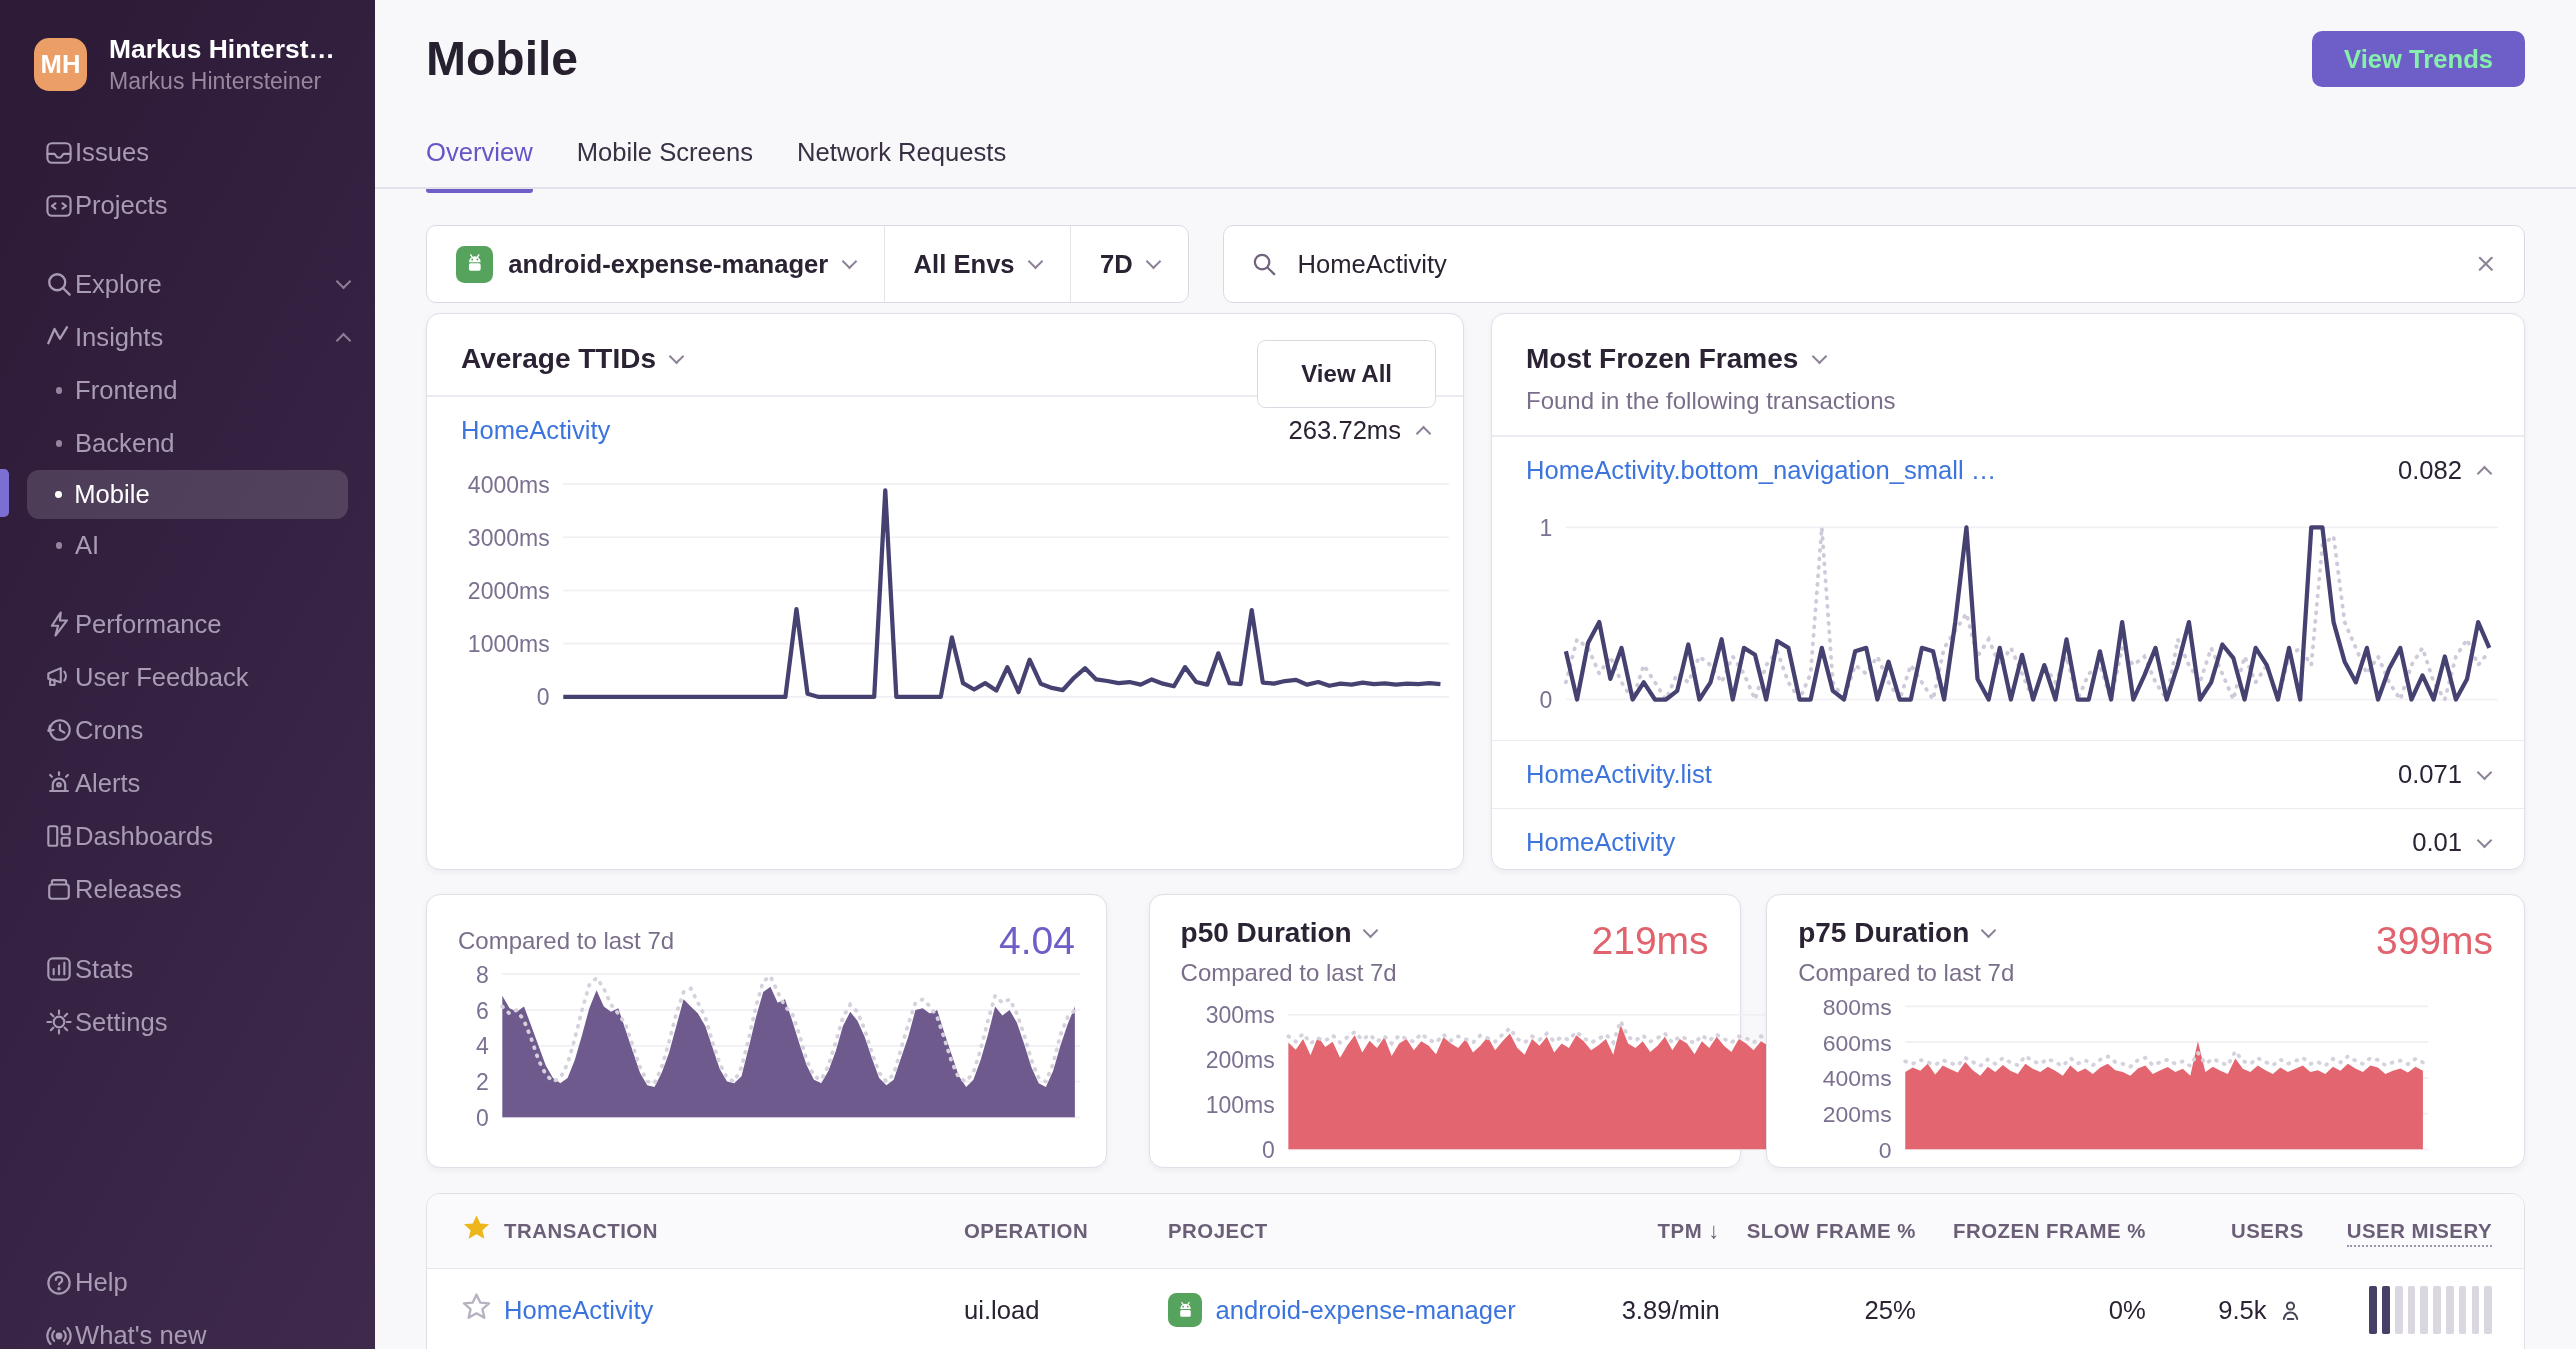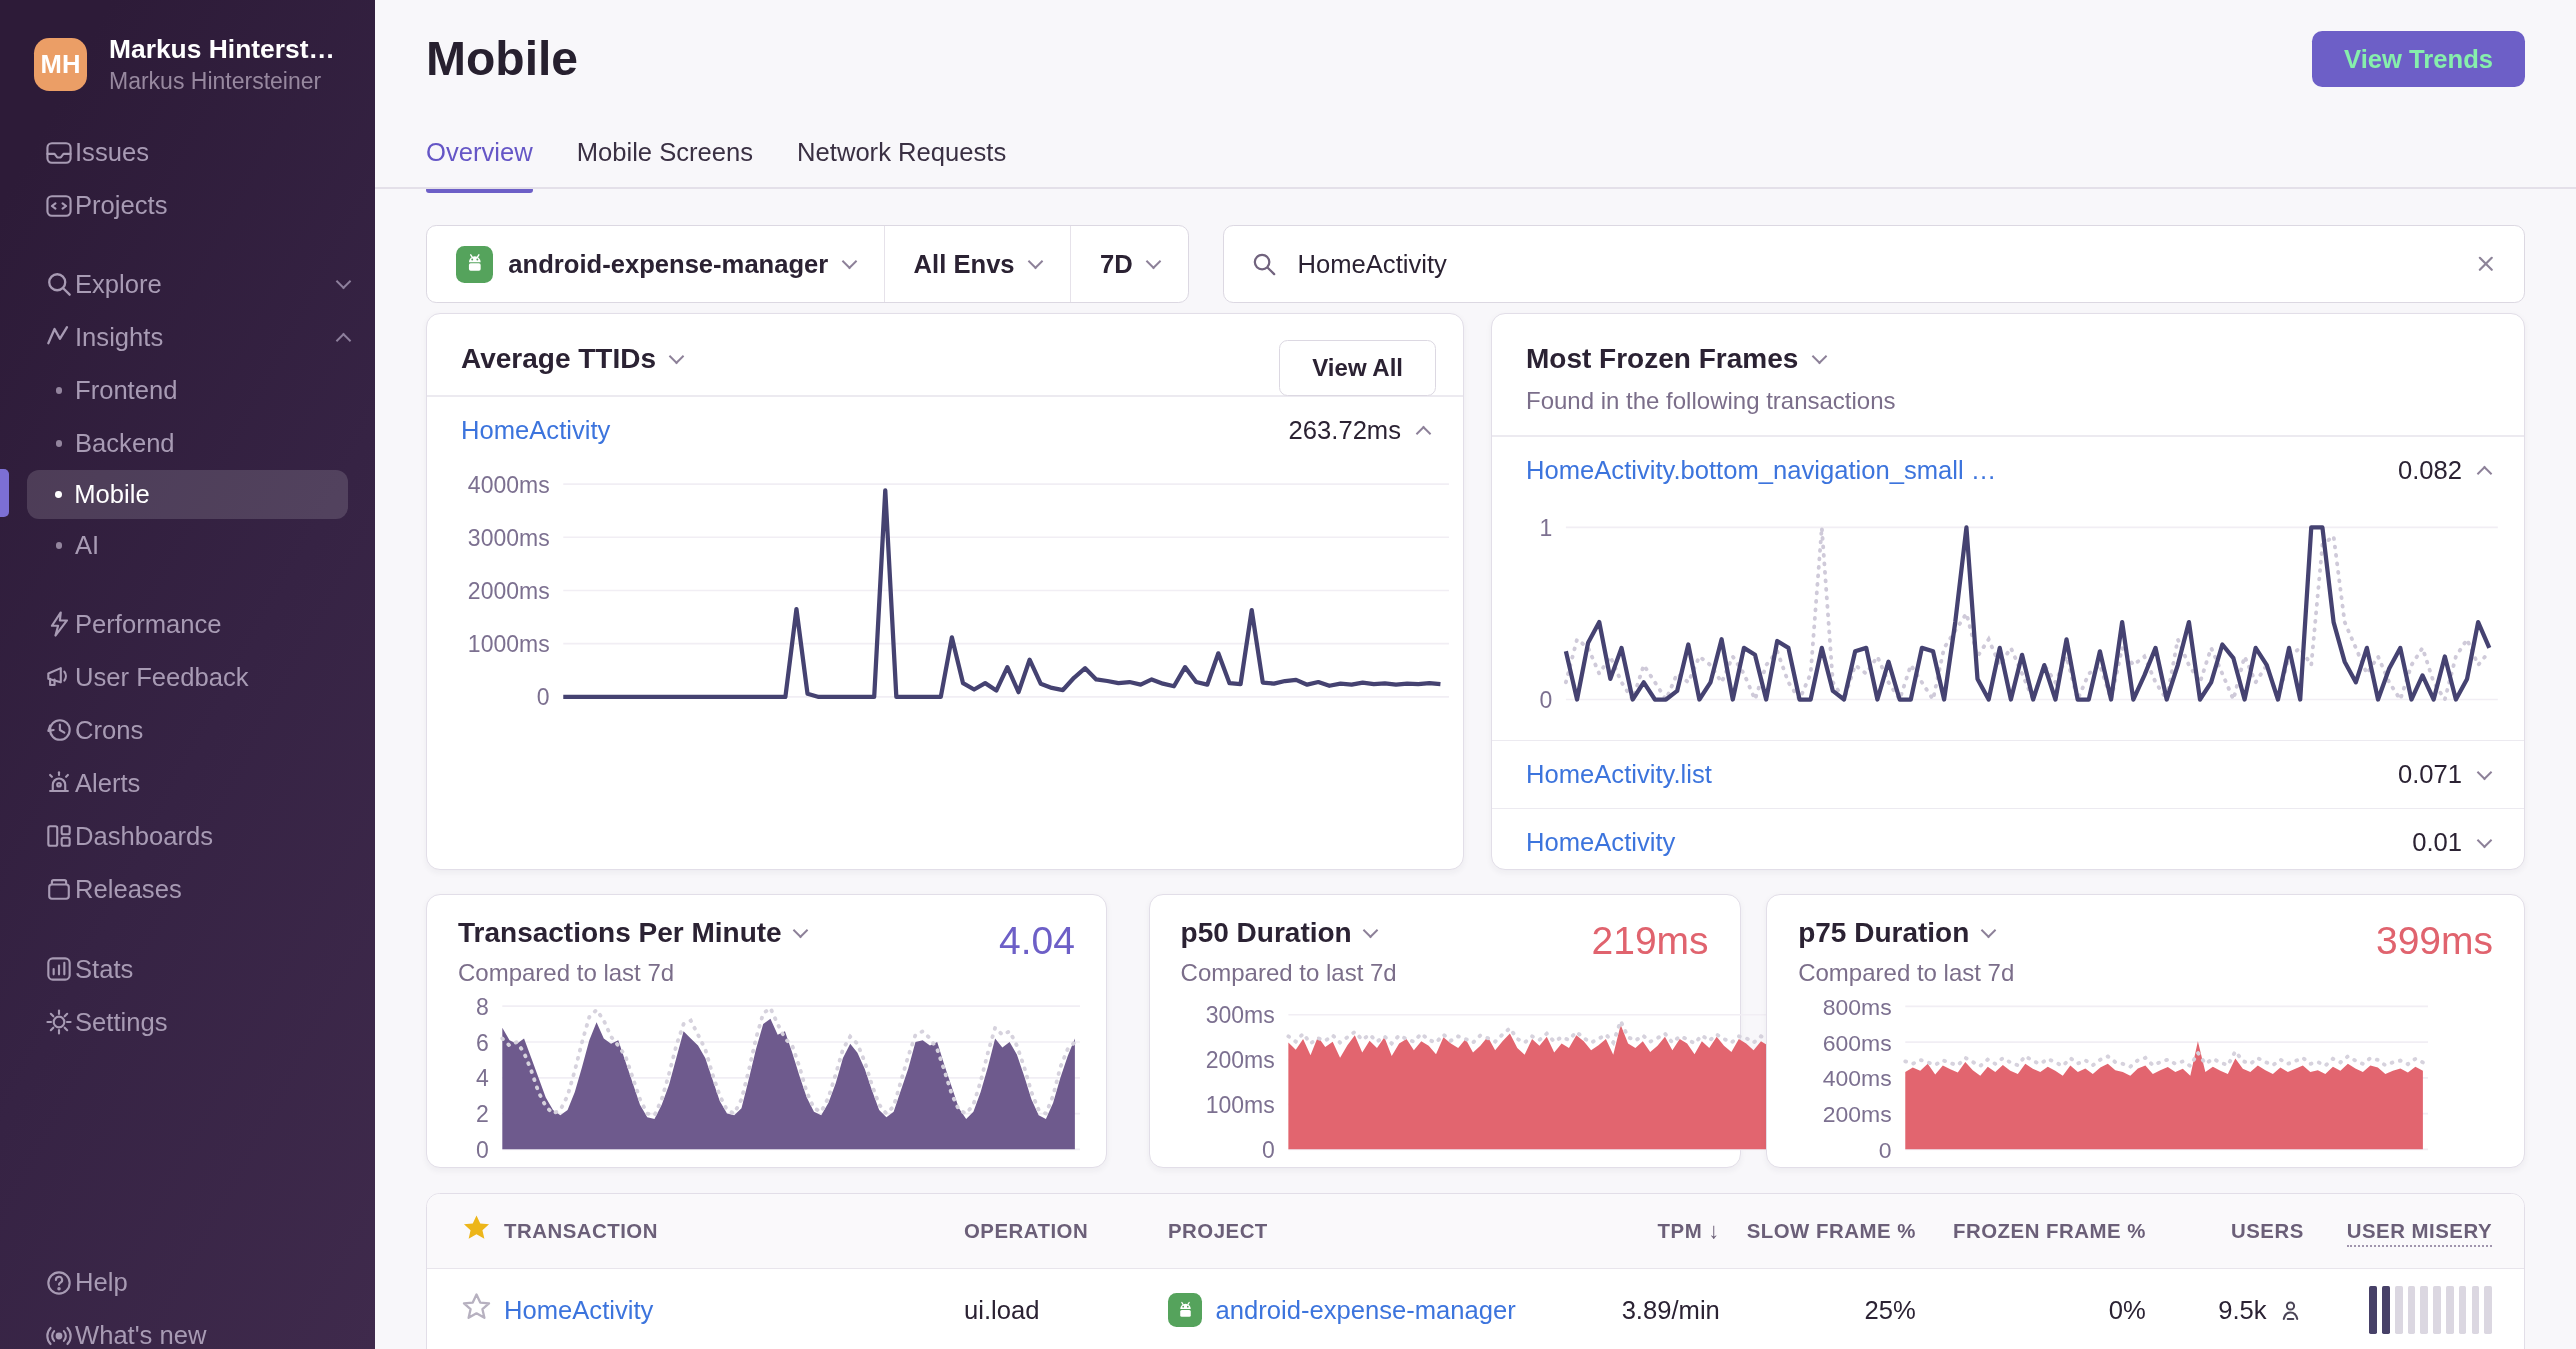--- a/index.html
+++ b/index.html
@@ -64,21 +64,21 @@
   .clear-x { cursor:pointer; }
 
   
   .card { background:#fff; border:1.7px solid #e2dee8; border-radius:14px;
     box-shadow:0 2.6px 6px rgba(40,30,60,0.05); }
   .row1 { position:absolute; left:51px; right:51px; top:313px; height:557px; display:flex; gap:27px; }
   .card-a { width:1038px; } .card-b { flex:1; }
   .card-head { padding:29px 34px 20.4px; position:relative; }
   .card-title { font-size:28px; font-weight:700; color:#2b2233; display:flex; align-items:center; gap:15.3px;}
   .card-sub { font-size:24px; color:#7b6e8a; margin-top:12px; }
-  .view-all { position:absolute; right:27px; top:25.6px; height:56px; padding:0 32px;
+  .view-all { position:absolute; right:27px; top:25.6px; height:68px; padding:0 43px;
     background:#fff; border:1.7px solid #dcd8e2; border-radius:8.5px; font-size:24px; font-weight:700;
     color:#2b2233; display:flex; align-items:center; cursor:pointer; }
   .card-hr { height:1.7px; background:#eceaf0; }
   .metric-row { display:flex; justify-content:space-between; align-items:center;
     padding:19px 34px; font-size:25.6px; }
   .metric-row.bordered { border-top:1.7px solid #eceaf0; }
   .metric-right { display:flex; align-items:center; gap:17px; color:#2b2233; }
   a.link { color:#3c74dd; text-decoration:none; cursor:pointer; }
   .chart-wrap { padding:3.4px 8.5px 0 17px; }
   svg.chart text { font-family:"Liberation Sans","DejaVu Sans",sans-serif; }
@@ -406,24 +406,20 @@
         <span class="metric-right">
           <span>0.01</span>
           <span class="chev dark"></span>
         </span>
       </div>
     </div>
   </div>
 
   <div class="row2">
     <div class="card kpi-card kpi-c">
-      <div class="kpi-title">
-        <span>Transactions Per Minute</span>
-          <span class="chev dark"></span>
-      </div>
       <div class="kpi-value purple">4.04</div>
       <div class="kpi-sub">Compared to last 7d</div>
       <div class="kpi-chart"><svg class="chart" viewBox="0 0 730 196" width="622" height="167">
             <line x1="52" x2="730" y1="12.0" y2="12.0" stroke="#f1eef4" stroke-width="2"></line>
             <text x="36" y="22.0" text-anchor="end" font-size="27" fill="#7c7090">8</text>
             <line x1="52" x2="730" y1="54.0" y2="54.0" stroke="#f1eef4" stroke-width="2"></line>
             <text x="36" y="64.0" text-anchor="end" font-size="27" fill="#7c7090">6</text>
             <line x1="52" x2="730" y1="96.0" y2="96.0" stroke="#f1eef4" stroke-width="2"></line>
             <text x="36" y="106.0" text-anchor="end" font-size="27" fill="#7c7090">4</text>
             <line x1="52" x2="730" y1="138.0" y2="138.0" stroke="#f1eef4" stroke-width="2"></line>

